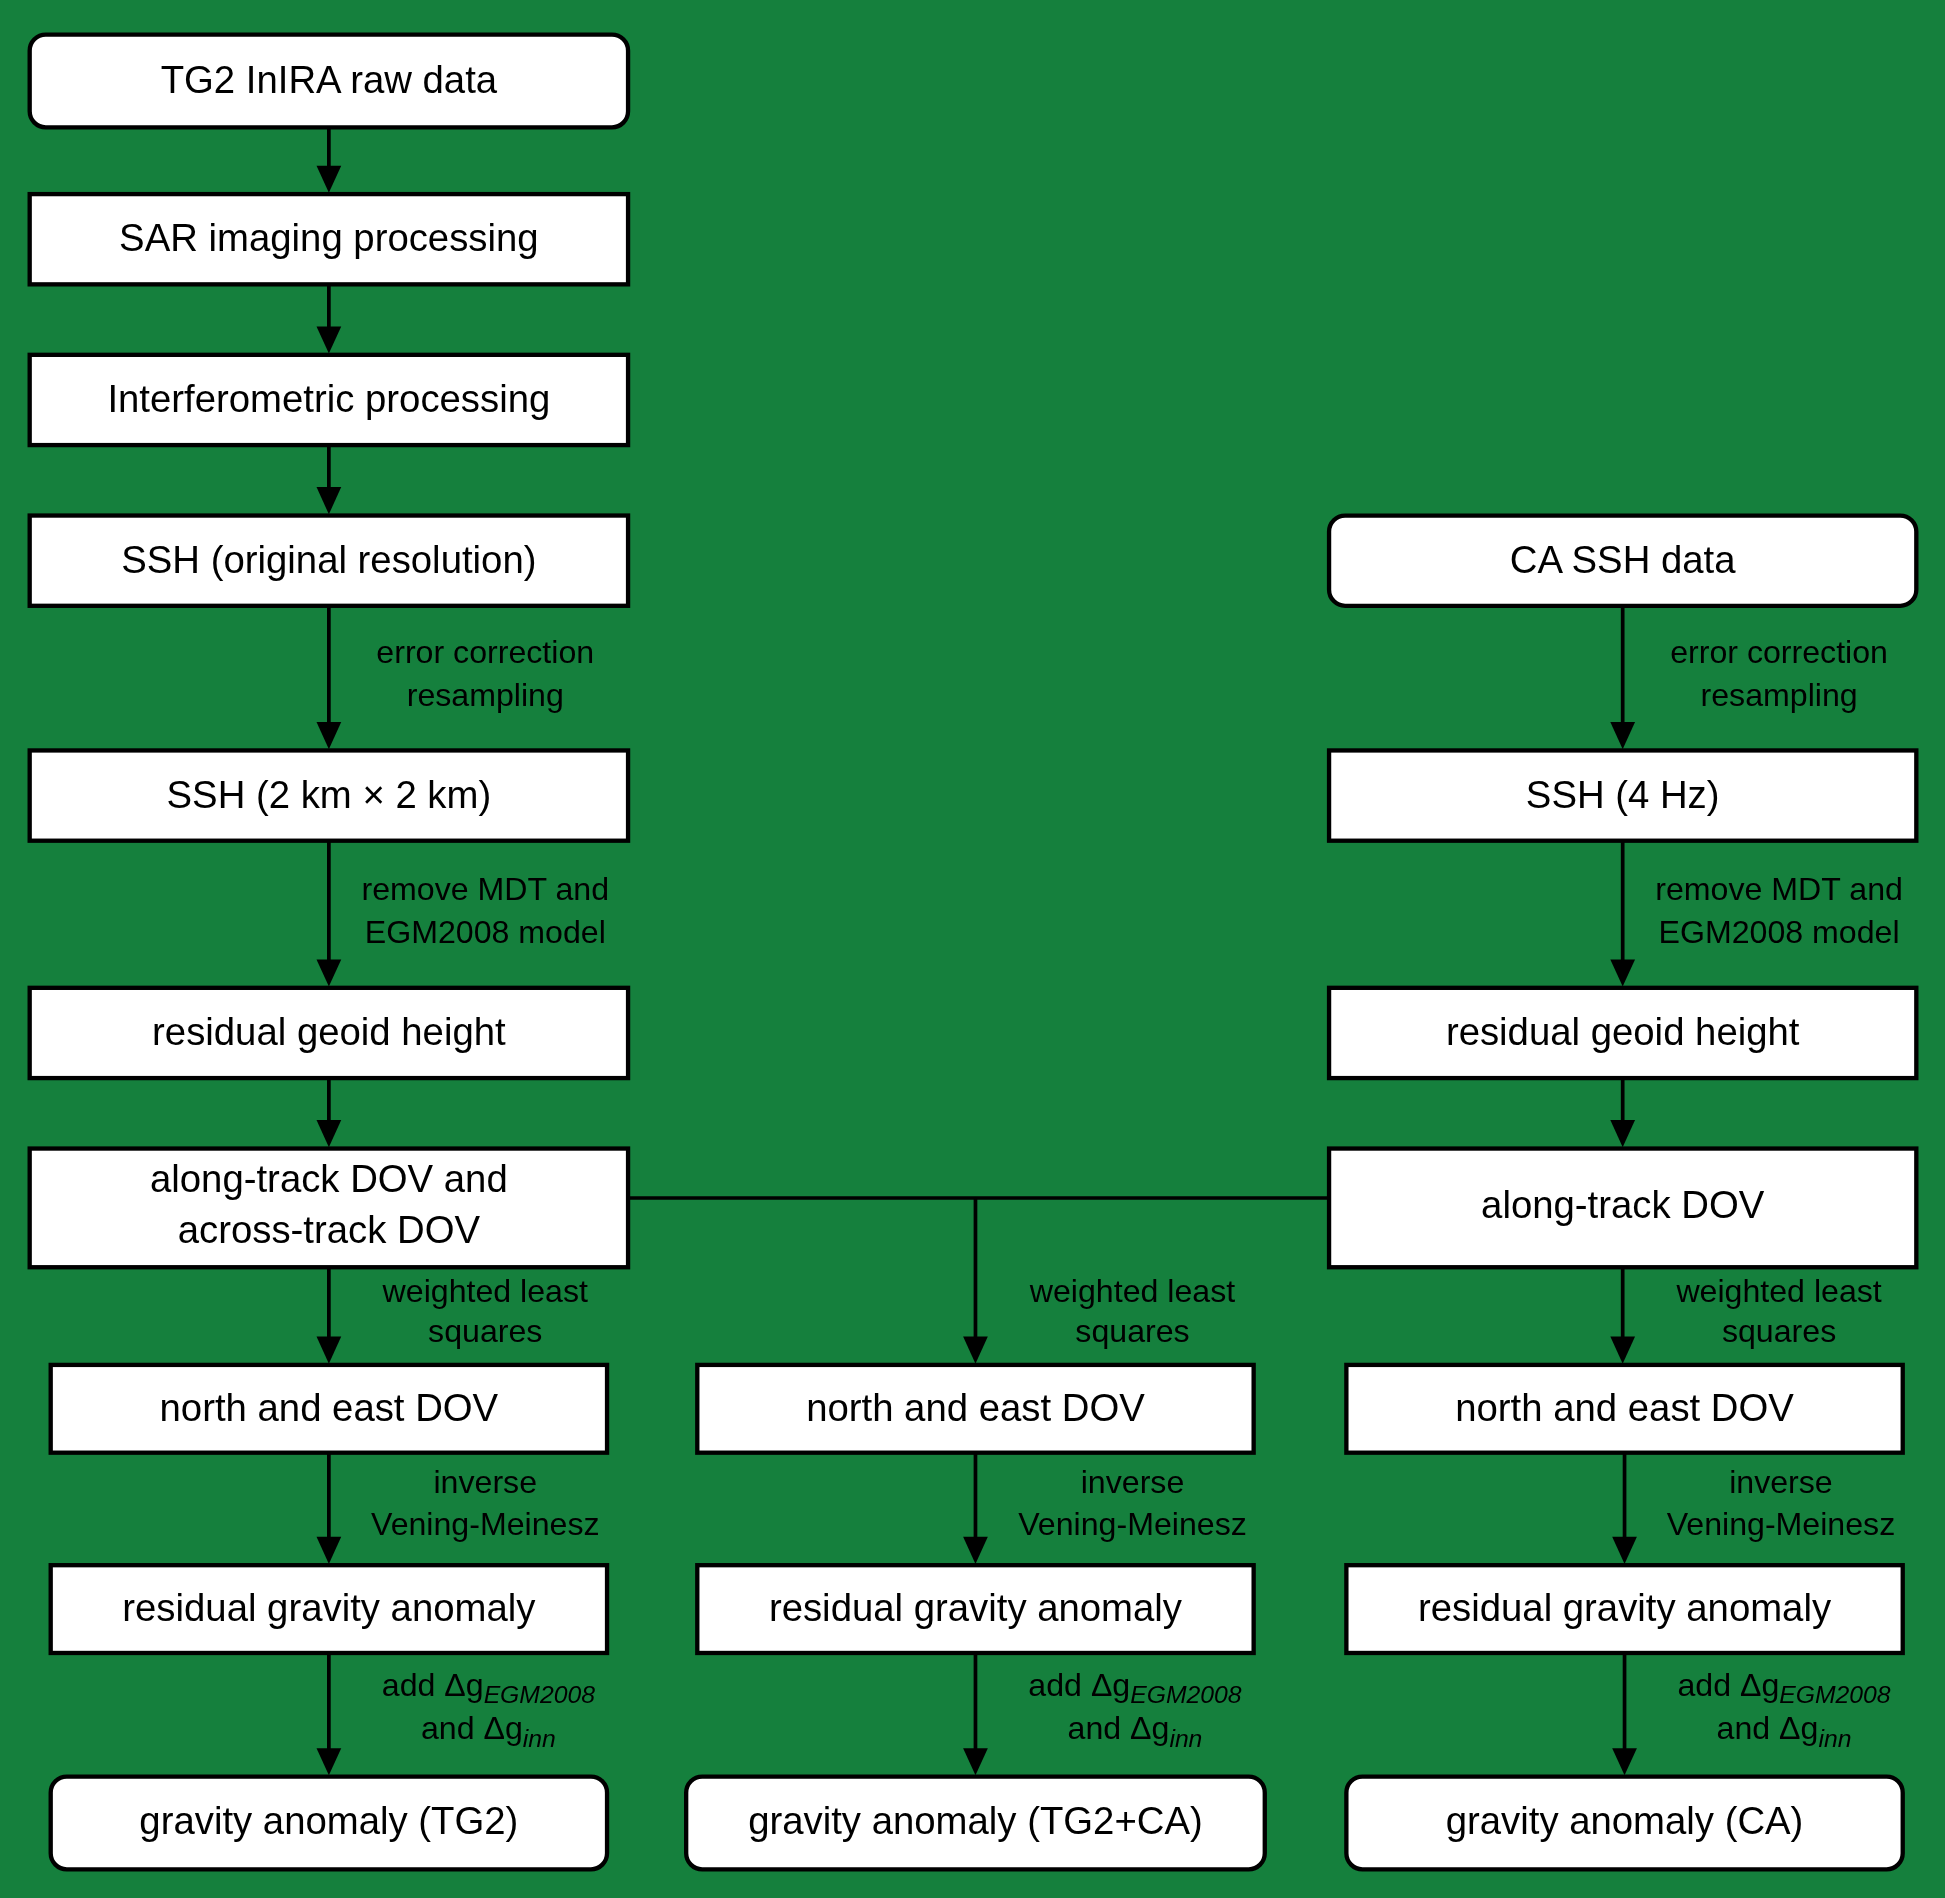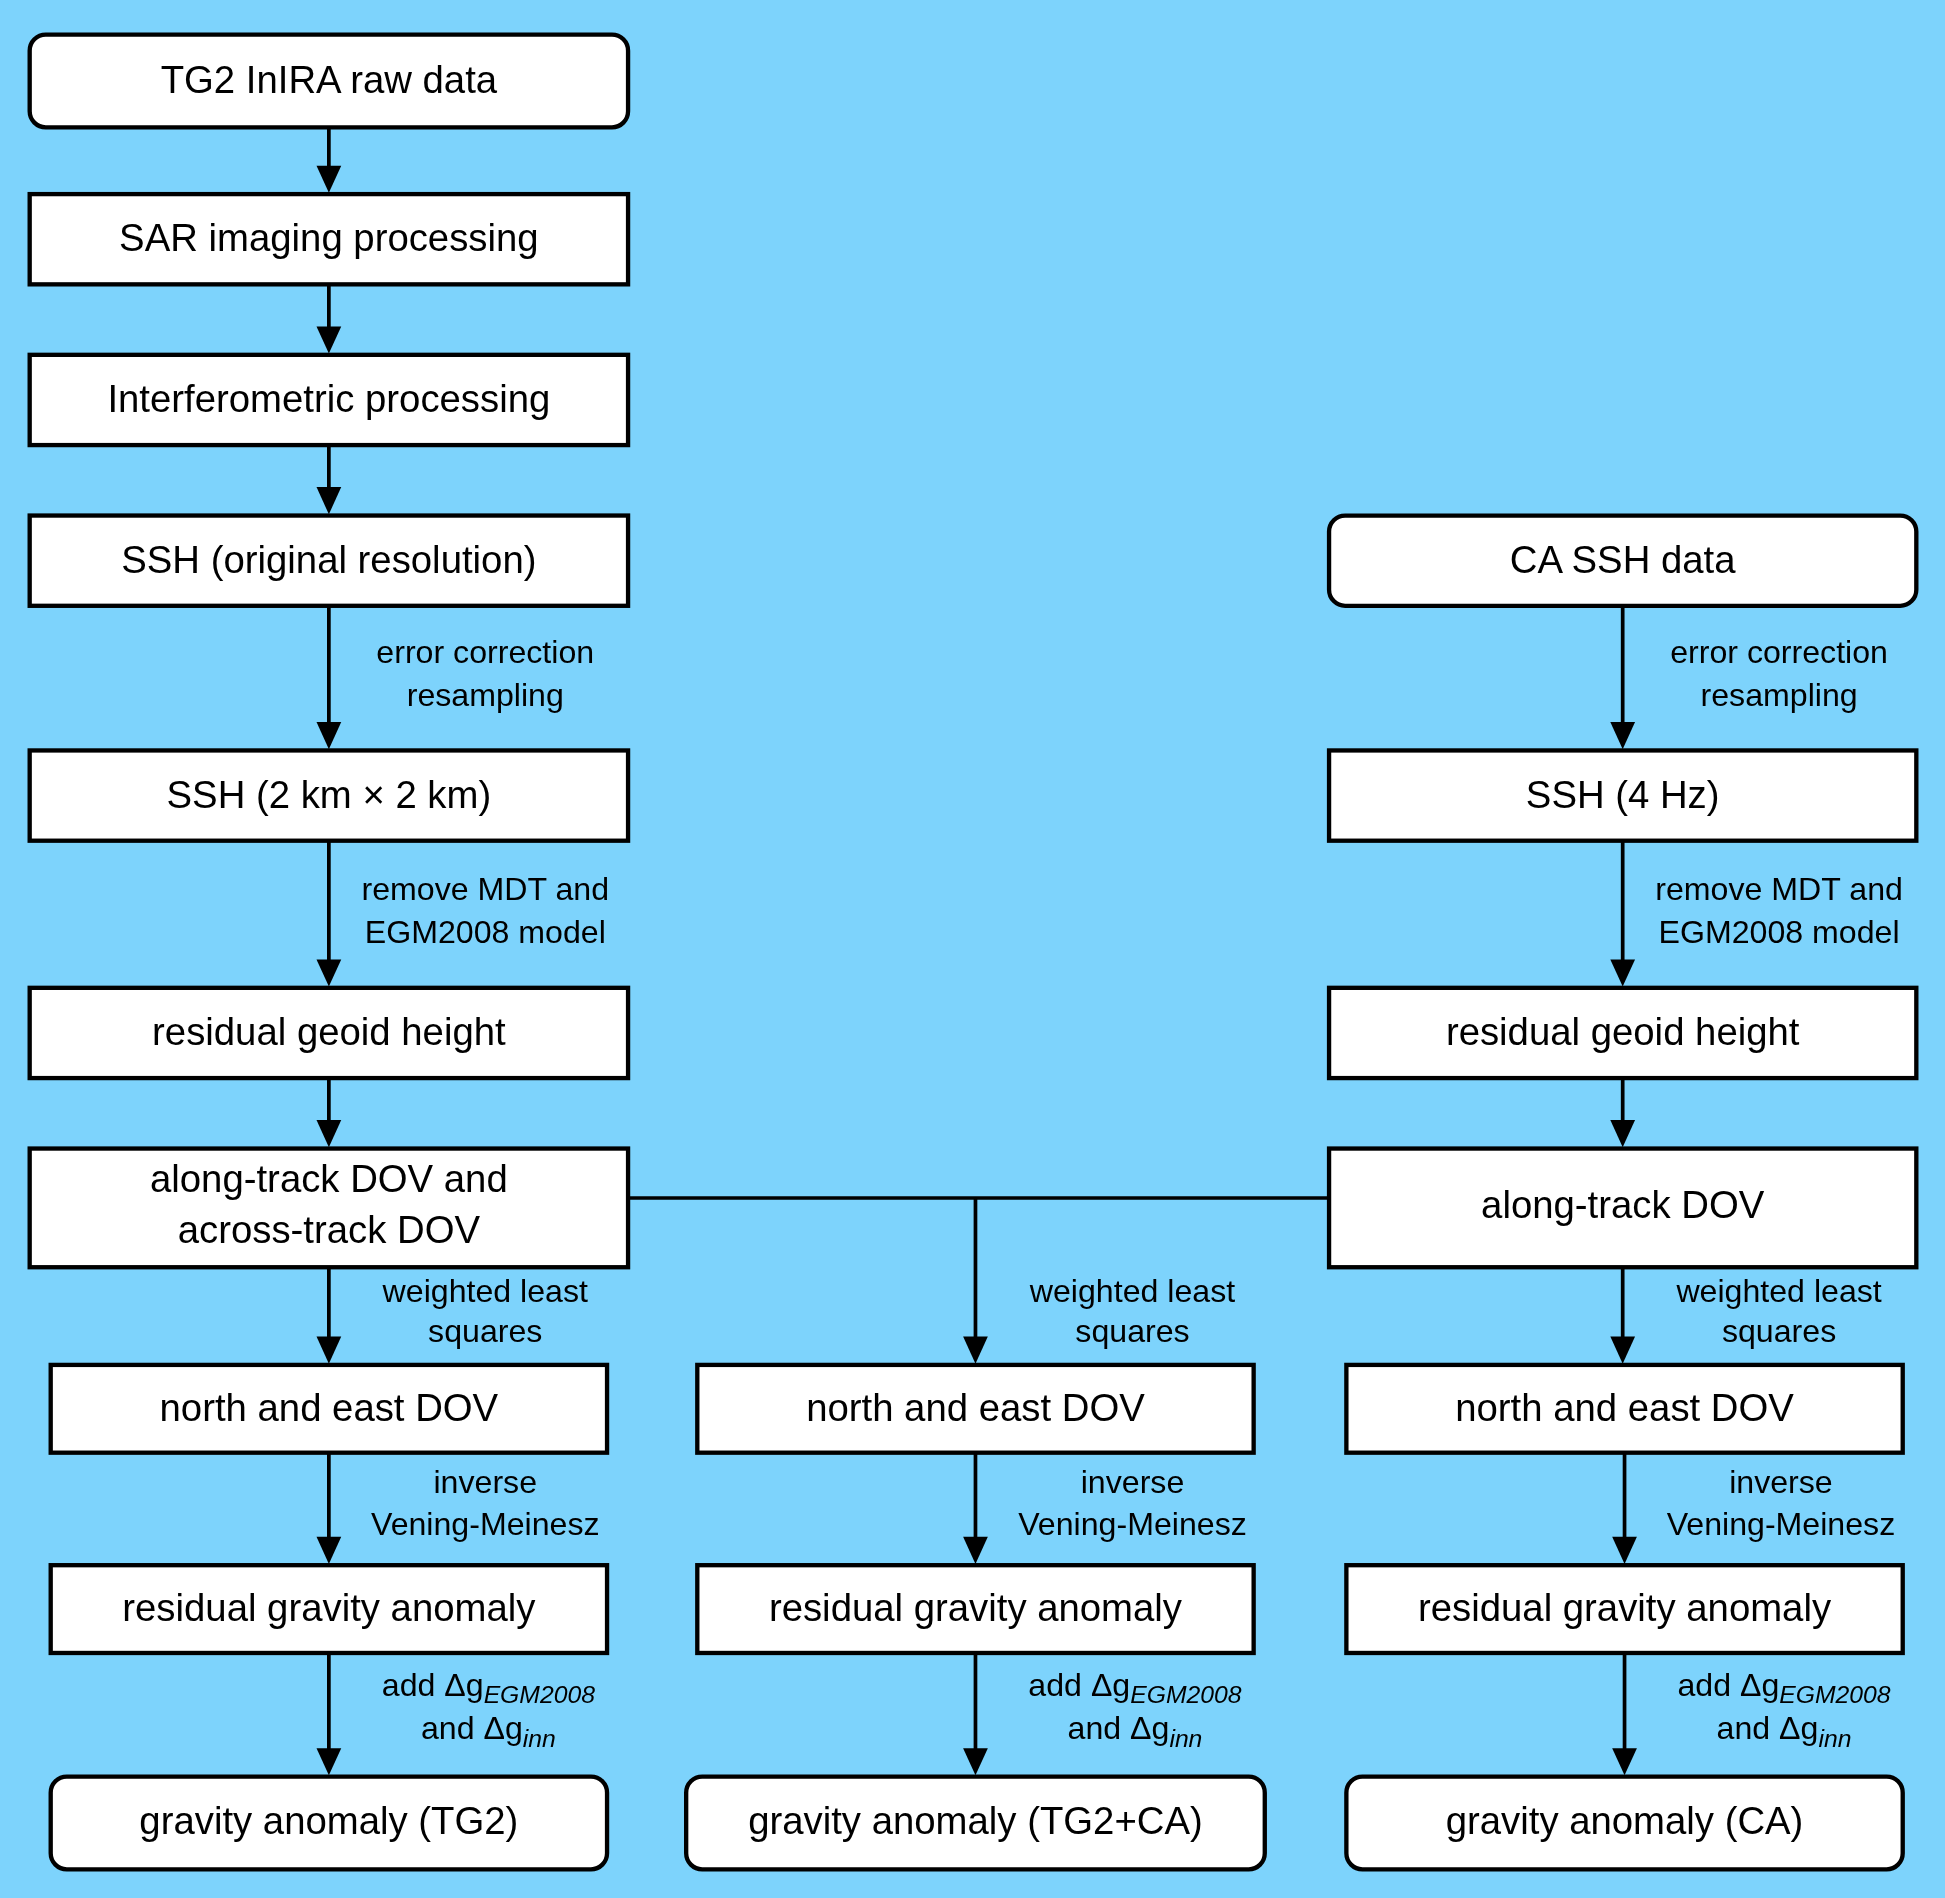--- a/index.html
+++ b/index.html
@@ -4,21 +4,21 @@
 <style>
   html, body {
     margin: 0;
     padding: 0;
     background: #ffffff;
   }
   #flowchart-root {
     position: relative;
     width: 1946px;
     height: 1899px;
-    background: #7dd3fc;
+    background: #15803d;
     font-family: "Liberation Sans", sans-serif;
   }
   svg.diagram {
     display: block;
     width: 1946px;
     height: 1899px;
   }
   .node-box {
     fill: #ffffff;
     stroke: #000000;

